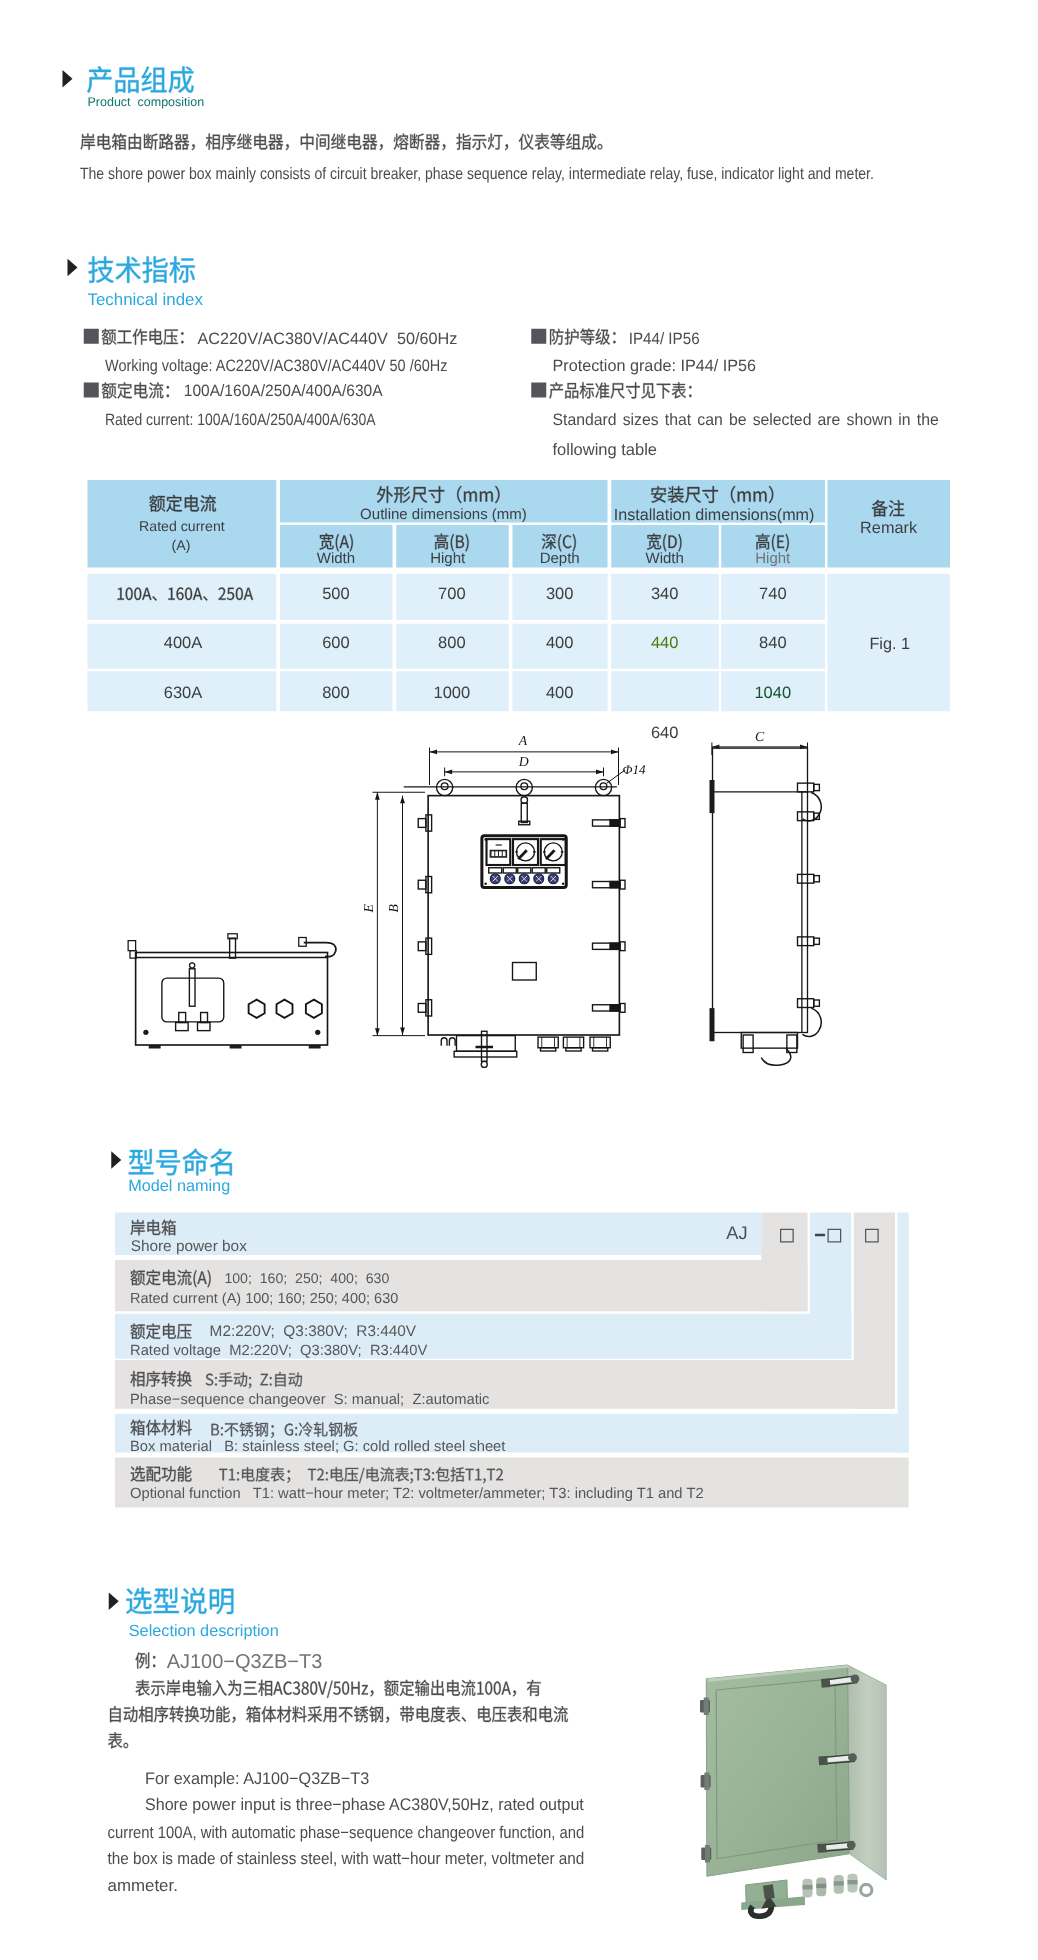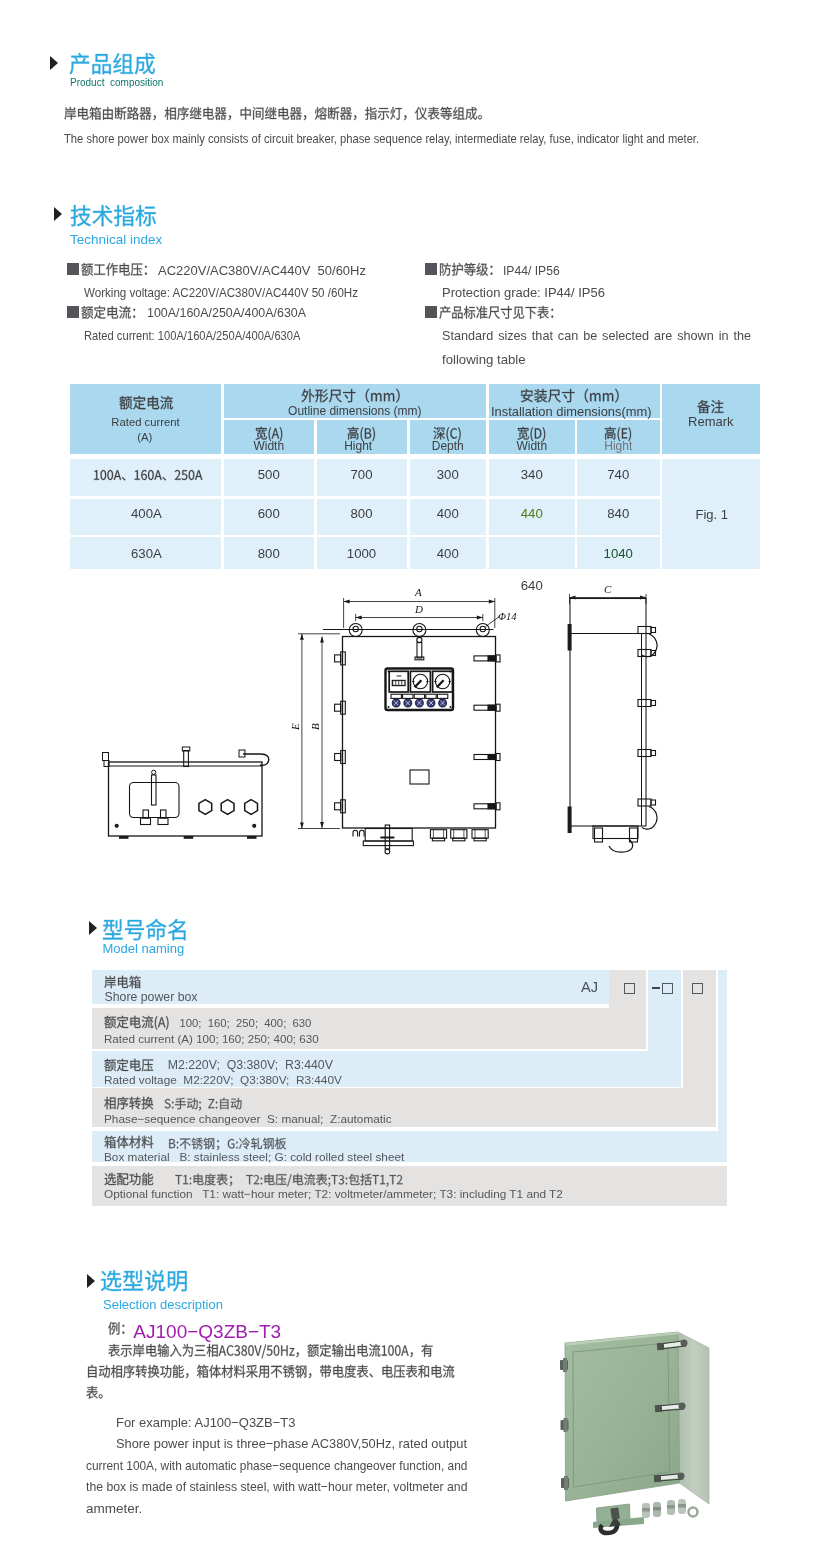--- a/index.html
+++ b/index.html
@@ -894,21 +894,21 @@
 
 <div class="abs txt" style="left:103px;top:1297.3px;font-size:13px;color:#2aa8df;">Selection description</div>
 
 <svg class="abs" style="left:107.7px;top:1319.7px;" width="27" height="19" viewBox="0 0 30.7 19" preserveAspectRatio="none">
     <g fill="#4c4c4e" stroke="#4c4c4e" stroke-width="20" transform="translate(0,13.65) scale(0.014000,0.014000)">
       <use href="#u4f8b" x="0"></use>
       <use href="#uff1a" x="1000"></use>
     </g>
   </svg>
 
-<div class="abs txt" style="left:133.34px;top:1321px;font-size:19px;color:#a21caf;">AJ100−Q3ZB−T3</div>
+<div class="abs txt" style="left:133.34px;top:1321px;font-size:16px;color:#737373;">AJ100−Q3ZB−T3</div>
 
 <svg class="abs" style="left:107.7px;top:1341.5px;" width="328" height="19" viewBox="0 0 373.6 19" preserveAspectRatio="none">
     <g fill="#4c4c4e" stroke="#4c4c4e" stroke-width="20" transform="translate(0,13.65) scale(0.014000,0.014000)">
       <use href="#u8868" x="0"></use>
       <use href="#u793a" x="1000"></use>
       <use href="#u5cb8" x="2000"></use>
       <use href="#u7535" x="3000"></use>
       <use href="#u8f93" x="4000"></use>
       <use href="#u5165" x="5000"></use>
       <use href="#u4e3a" x="6000"></use>

